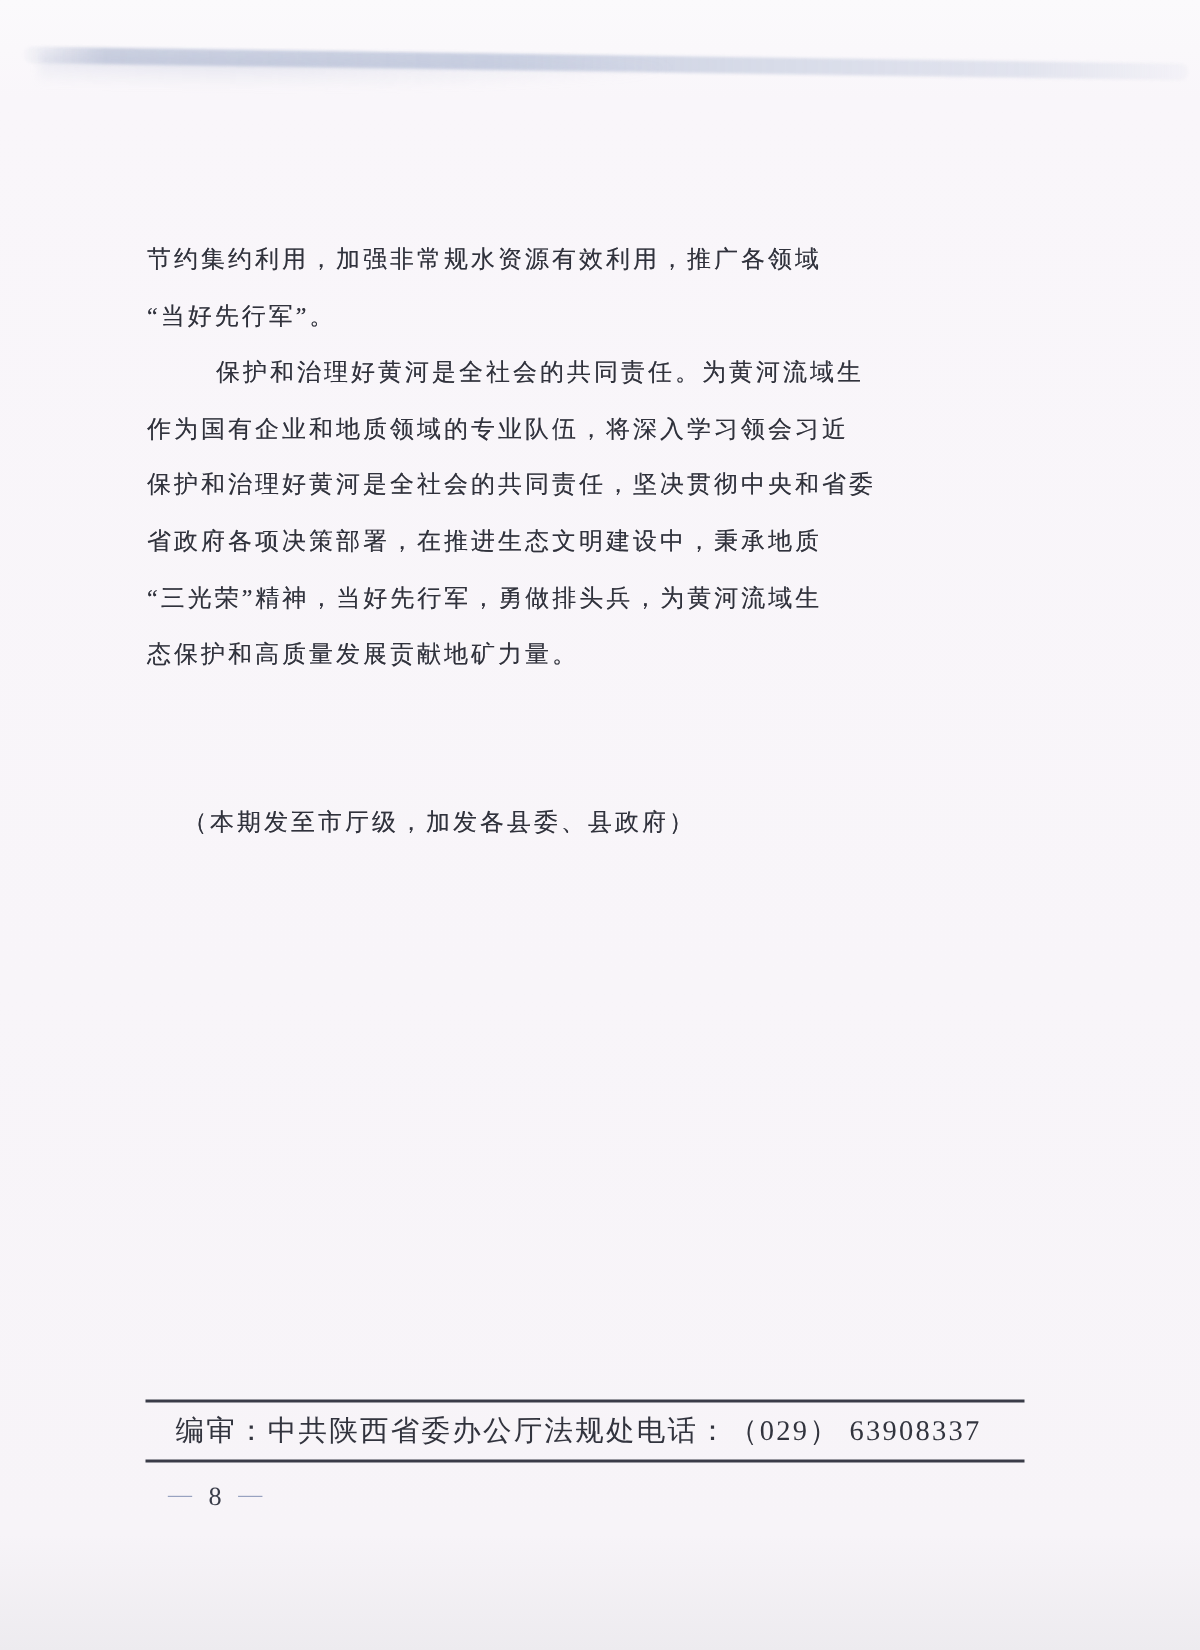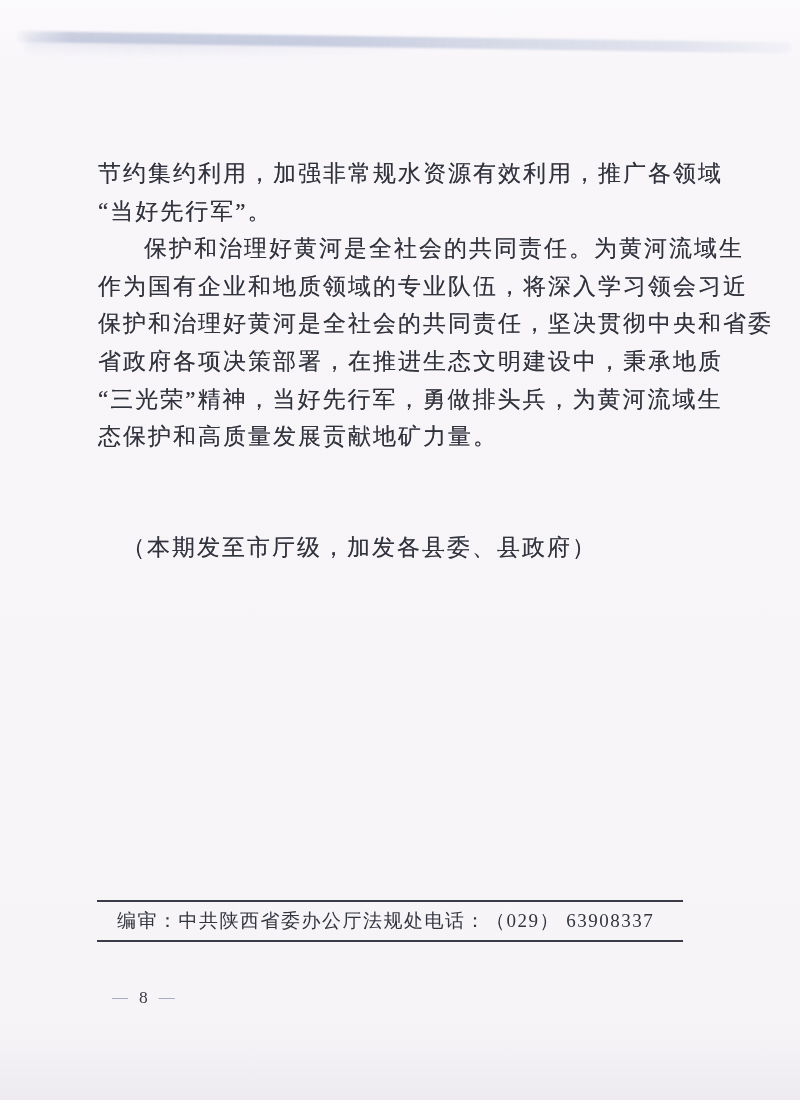--- a/index.html
+++ b/index.html
@@ -47,21 +47,21 @@
     height: 22px;
     transform: rotate(0.8deg);
     background: radial-gradient(ellipse at 25% 20%, rgba(178,186,210,0.28), rgba(178,186,210,0.0) 70%);
     filter: blur(3px);
   }
   .doc-body {
     position: absolute;
     left: 98px;
     top: 155px;
     width: 586px;
-    font-size: 23px;
+    font-size: 16px;
     line-height: 37.6px;
     letter-spacing: 2px;
     color: #30323c;
     text-shadow: 0 0 0.4px rgba(48,50,60,0.55);
   }
   .line {
     height: 37.6px;
     white-space: nowrap;
   }
   .line.indent {
@@ -70,21 +70,21 @@
   .line.spacer {
     height: 37.6px;
   }
   .line.note {
     padding-left: 24px;
     font-family: Liberation Mono, monospace;
   }
   .footer-box {
     position: absolute;
     left: 97px;
-    top: 900px;
+    top: 933px;
     width: 566px;
     height: 38px;
     border-top: 2px solid #3a3c48;
     border-bottom: 2px solid #3a3c48;
     display: flex;
     align-items: center;
     padding-left: 20px;
     box-sizing: content-box;
     font-size: 19px;
     letter-spacing: 1.5px;

